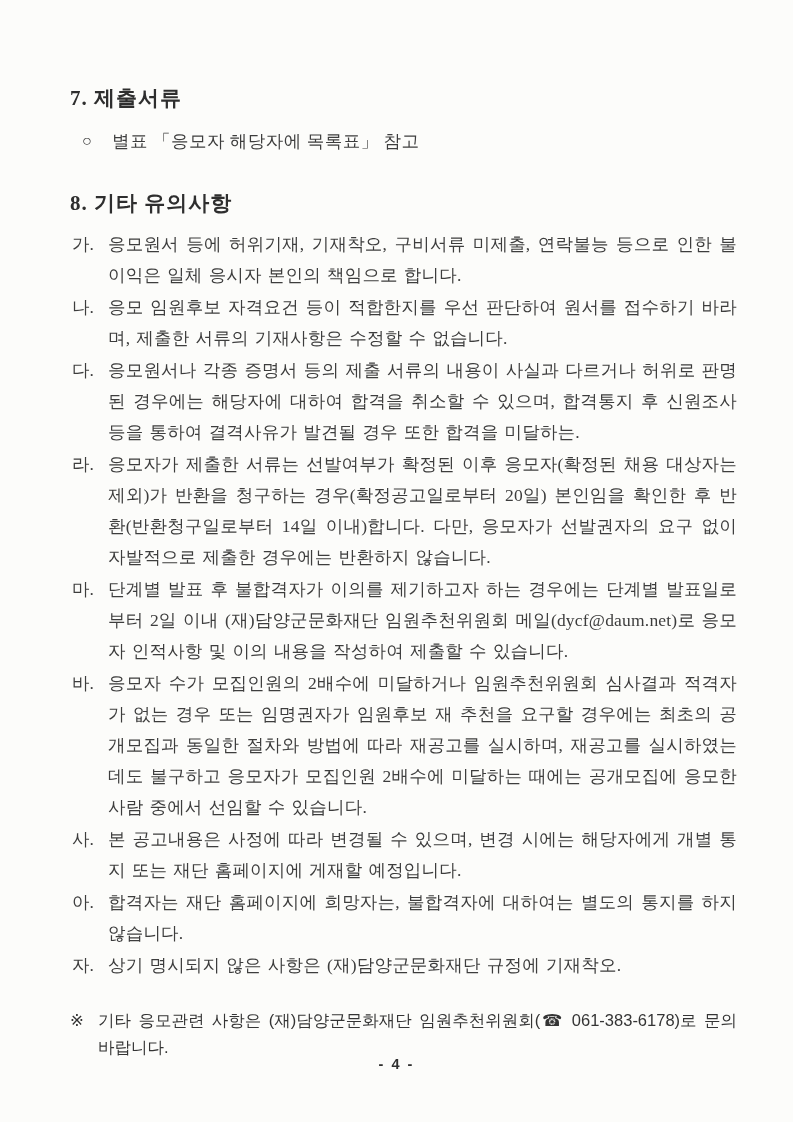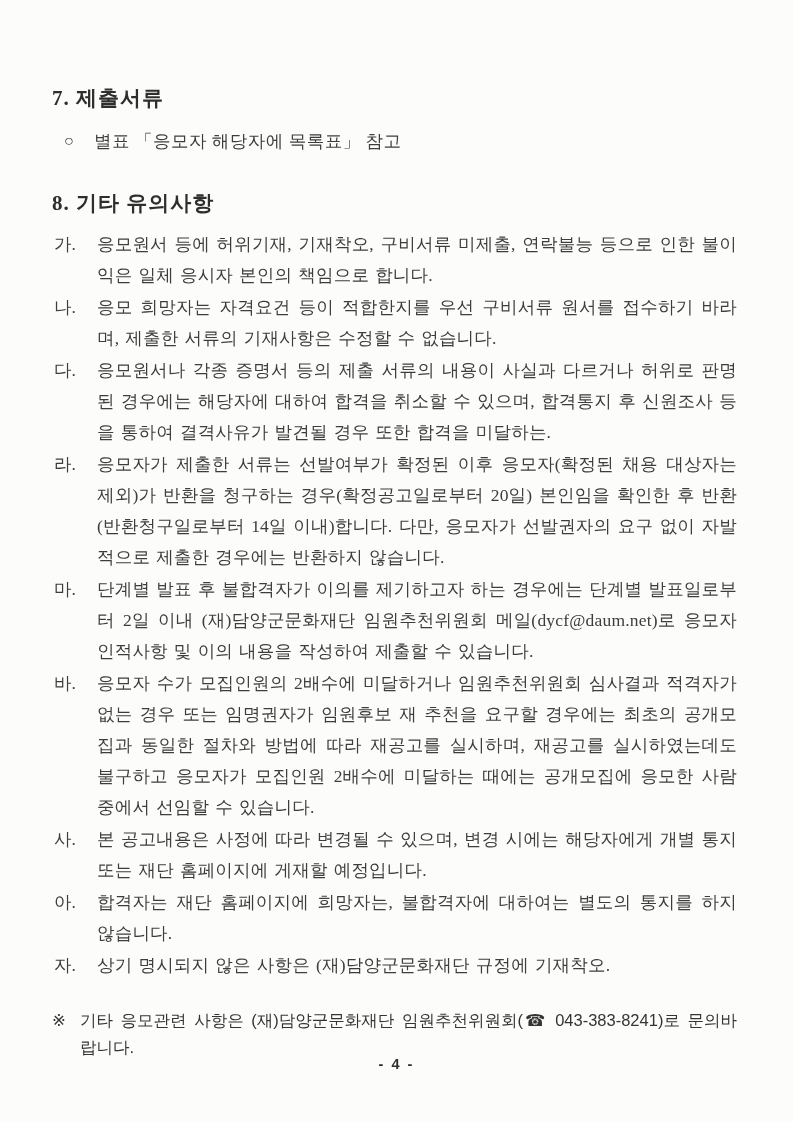--- a/index.html
+++ b/index.html
@@ -3,21 +3,21 @@
 <meta charset="utf-8">
 <style>
   html, body { margin: 0; padding: 0; background: #e9e9e7; }
   .page {
     position: relative;
     width: 793px;
     height: 1122px;
     margin: 0 auto;
     background: #fcfcfa;
     box-sizing: border-box;
-    padding: 84px 56px 0 52px;
+    padding: 84px 56px 0 70px;
     font-family: "Liberation Serif", "DejaVu Serif", serif;
     color: #3d3d3d;
     overflow: hidden;
   }
   .section-title {
     font-size: 21px;
     font-weight: bold;
     color: #2e2e2e;
     margin: 0;
     letter-spacing: 1px;
@@ -36,21 +36,21 @@
   }
   .section-8 { margin-top: 36px; }
   .notes { margin-top: 12px; }
   .note-item {
     display: flex;
     font-size: 17.5px;
     line-height: 31px;
     margin: 0 0 1px 2px;
   }
   .note-label { flex: none; width: 36px; }
-  .note-text  { flex: 1; text-align: justify; word-spacing: 1.5px; letter-spacing: 0.2px; margin-left: 7px; }
+  .note-text  { flex: 1; text-align: justify; word-spacing: 1.5px; letter-spacing: 0.2px; }
   .footnote {
     display: flex;
     margin: 26px 0 0 0;
     font-family: "Liberation Sans", "DejaVu Sans", sans-serif;
     font-size: 16.5px;
     line-height: 27px;
     color: #343434;
   }
   .footnote-marker { flex: none; width: 28px; }
   .footnote-text { flex: 1; text-align: justify; word-spacing: 1px; }
@@ -82,21 +82,21 @@
 
   <div class="section section-8">
     <h2 class="section-title">8. 기타 유의사항</h2>
     <div class="notes">
       <div class="note-item">
         <span class="note-label">가.</span>
         <span class="note-text">응모원서 등에 허위기재, 기재착오, 구비서류 미제출, 연락불능 등으로 인한 불이익은 일체 응시자 본인의 책임으로 합니다.</span>
       </div>
       <div class="note-item">
         <span class="note-label">나.</span>
-        <span class="note-text">응모 희망자는 자격요건 등이 적합한지를 우선 구비서류 원서를 접수하기 바라며, 제출한 서류의 기재사항은 수정할 수 없습니다.</span>
+        <span class="note-text">응모 임원후보 자격요건 등이 적합한지를 우선 판단하여 원서를 접수하기 바라며, 제출한 서류의 기재사항은 수정할 수 없습니다.</span>
       </div>
       <div class="note-item">
         <span class="note-label">다.</span>
         <span class="note-text">응모원서나 각종 증명서 등의 제출 서류의 내용이 사실과 다르거나 허위로 판명된 경우에는 해당자에 대하여 합격을 취소할 수 있으며, 합격통지 후 신원조사 등을 통하여 결격사유가 발견될 경우 또한 합격을 미달하는.</span>
       </div>
       <div class="note-item">
         <span class="note-label">라.</span>
         <span class="note-text">응모자가 제출한 서류는 선발여부가 확정된 이후 응모자(확정된 채용 대상자는 제외)가 반환을 청구하는 경우(확정공고일로부터 20일) 본인임을 확인한 후 반환(반환청구일로부터 14일 이내)합니다. 다만, 응모자가 선발권자의 요구 없이 자발적으로 제출한 경우에는 반환하지 않습니다.</span>
       </div>
       <div class="note-item">
@@ -117,18 +117,18 @@
       </div>
       <div class="note-item">
         <span class="note-label">자.</span>
         <span class="note-text">상기 명시되지 않은 사항은 (재)담양군문화재단 규정에 기재착오.</span>
       </div>
     </div>
   </div>
 
   <div class="footnote">
     <span class="footnote-marker">※</span>
-    <span class="footnote-text">기타 응모관련 사항은 (재)담양군문화재단 임원추천위원회(☎ 043-383-8241)로 문의바랍니다.</span>
+    <span class="footnote-text">기타 응모관련 사항은 (재)담양군문화재단 임원추천위원회(☎ 061-383-6178)로 문의바랍니다.</span>
   </div>
 
   <div class="page-number">- 4 -</div>
 
 </div>
 
 </body></html>

